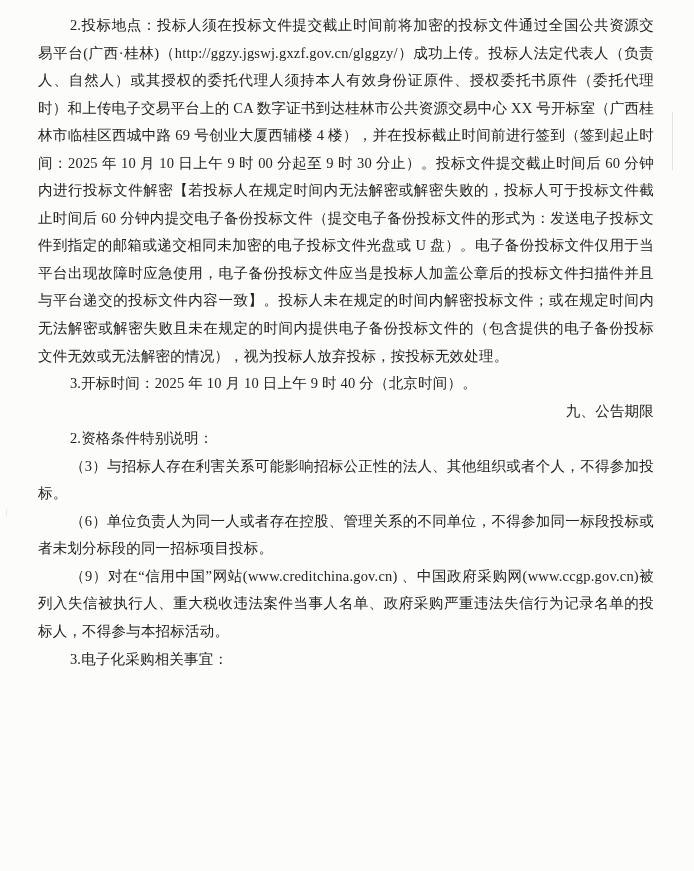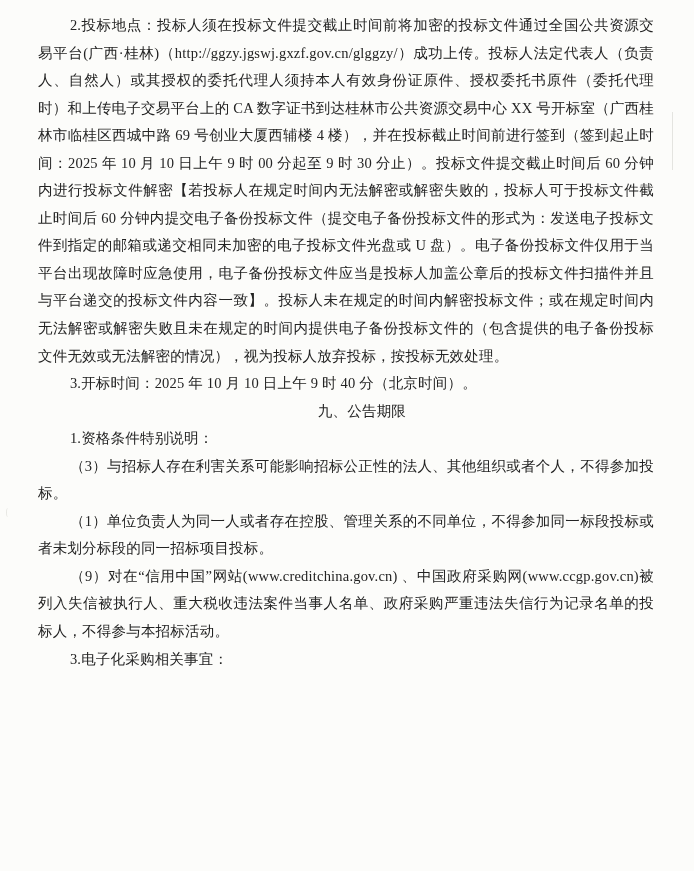--- a/index.html
+++ b/index.html
@@ -23,21 +23,21 @@
     font-size: 14.5px;
     line-height: 27.55px;
     text-align: justify;
     letter-spacing: 0.2px;
   }
   .page p {
     margin: 0;
     text-indent: 2.2em;
   }
   .page p.heading {
-    text-align: center;
+    text-align: right;
   }
   
   .artifact-line {
     position: absolute;
     right: 21px;
     top: 112px;
     width: 1px;
     height: 58px;
     background: #e4e4e0;
   }
@@ -51,22 +51,22 @@
     border-radius: 50% 0 0 50%;
   }
 </style>
 </head>
 <body style="background: rgb(252, 252, 250); color: rgb(35, 35, 35);">
 
 <div class="page">
   <p>2.投标地点：投标人须在投标文件提交截止时间前将加密的投标文件通过全国公共资源交易平台(广西·桂林)（http://ggzy.jgswj.gxzf.gov.cn/glggzy/）成功上传。投标人法定代表人（负责人、自然人）或其授权的委托代理人须持本人有效身份证原件、授权委托书原件（委托代理时）和上传电子交易平台上的 CA 数字证书到达桂林市公共资源交易中心 XX 号开标室（广西桂林市临桂区西城中路 69 号创业大厦西辅楼 4 楼），并在投标截止时间前进行签到（签到起止时间：2025 年 10 月 10 日上午 9 时 00 分起至 9 时 30 分止）。投标文件提交截止时间后 60 分钟内进行投标文件解密【若投标人在规定时间内无法解密或解密失败的，投标人可于投标文件截止时间后 60 分钟内提交电子备份投标文件（提交电子备份投标文件的形式为：发送电子投标文件到指定的邮箱或递交相同未加密的电子投标文件光盘或 U 盘）。电子备份投标文件仅用于当平台出现故障时应急使用，电子备份投标文件应当是投标人加盖公章后的投标文件扫描件并且与平台递交的投标文件内容一致】。投标人未在规定的时间内解密投标文件；或在规定时间内无法解密或解密失败且未在规定的时间内提供电子备份投标文件的（包含提供的电子备份投标文件无效或无法解密的情况），视为投标人放弃投标，按投标无效处理。</p>
   <p>3.开标时间：2025 年 10 月 10 日上午 9 时 40 分（北京时间）。</p>
   <p class="heading">九、公告期限</p>
-  <p>1.资格条件特别说明：</p>
+  <p>2.资格条件特别说明：</p>
   <p>（3）与招标人存在利害关系可能影响招标公正性的法人、其他组织或者个人，不得参加投标。</p>
-  <p>（1）单位负责人为同一人或者存在控股、管理关系的不同单位，不得参加同一标段投标或者未划分标段的同一招标项目投标。</p>
+  <p>（6）单位负责人为同一人或者存在控股、管理关系的不同单位，不得参加同一标段投标或者未划分标段的同一招标项目投标。</p>
   <p>（9）对在“信用中国”网站(www.creditchina.gov.cn) 、中国政府采购网(www.ccgp.gov.cn)被列入失信被执行人、重大税收违法案件当事人名单、政府采购严重违法失信行为记录名单的投标人，不得参与本招标活动。</p>
   <p>3.电子化采购相关事宜：</p>
 
 </div>
 
 <div class="artifact-line"></div>
 <div class="artifact-speck"></div>
 
 </body></html>

